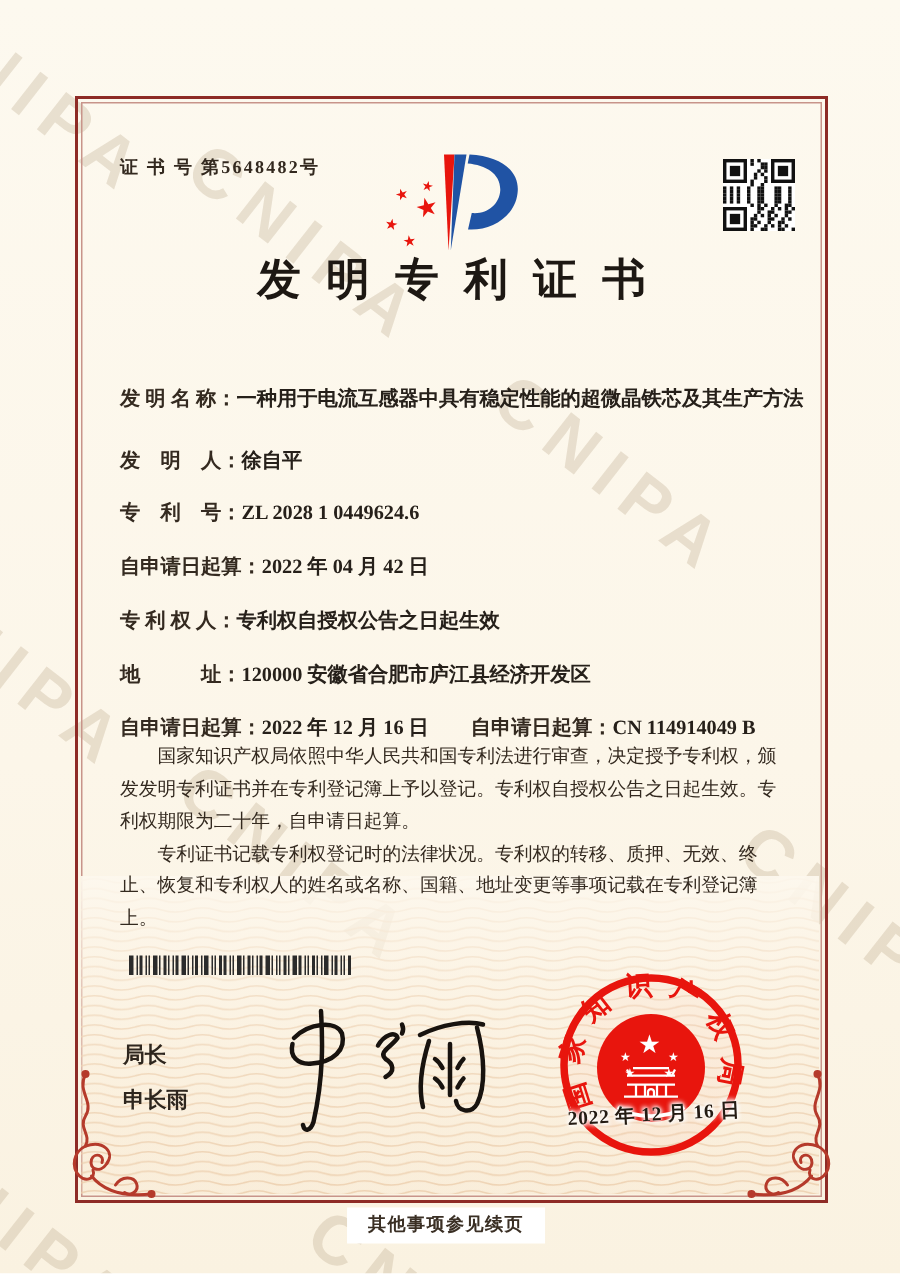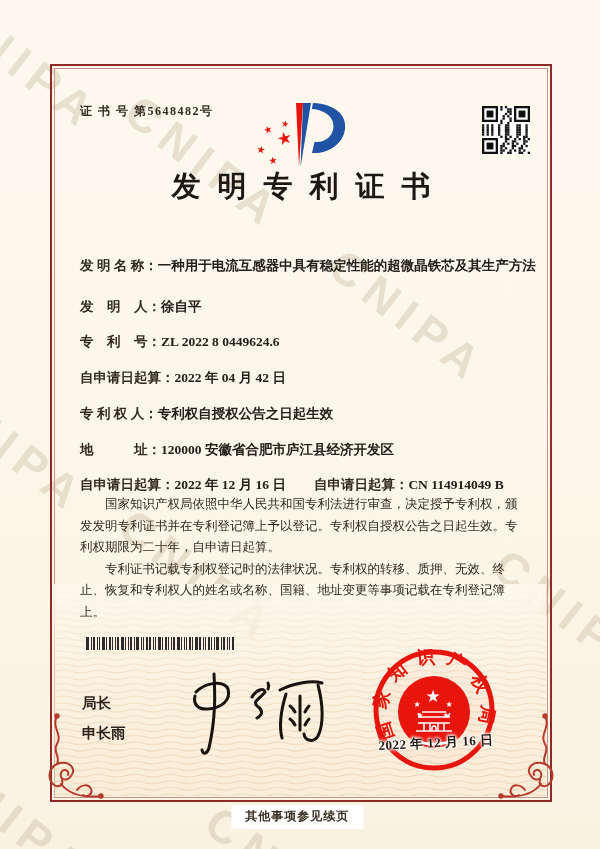--- a/index.html
+++ b/index.html
@@ -243,21 +243,21 @@
     <div class="title">发明专利证书</div>
 
     <div class="fields">
       <div class="field-row" style="top:5px">
         <span class="flabel">发 明 名 称：</span><span class="fvalue">一种用于电流互感器中具有稳定性能的超微晶铁芯及其生产方法</span>
       </div>
       <div class="field-row" style="top:46px">
         <span class="flabel">发　明　人：</span><span class="fvalue">徐自平</span>
       </div>
       <div class="field-row" style="top:81px">
-        <span class="flabel">专　利　号：</span><span class="fvalue">ZL 2022 8 0449624.6</span>
+        <span class="flabel">专　利　号：</span><span class="fvalue">ZL 2028 1 0449624.6</span>
       </div>
       <div class="field-row" style="top:117px">
         <span class="flabel">自申请日起算：</span><span class="fvalue">2022 年 04 月 42 日</span>
       </div>
       <div class="field-row" style="top:153px">
         <span class="flabel">专 利 权 人：</span><span class="fvalue">专利权自授权公告之日起生效</span>
       </div>
       <div class="field-row" style="top:189px">
         <span class="flabel">地　　　址：</span><span class="fvalue">120000 安徽省合肥市庐江县经济开发区</span>
       </div>

